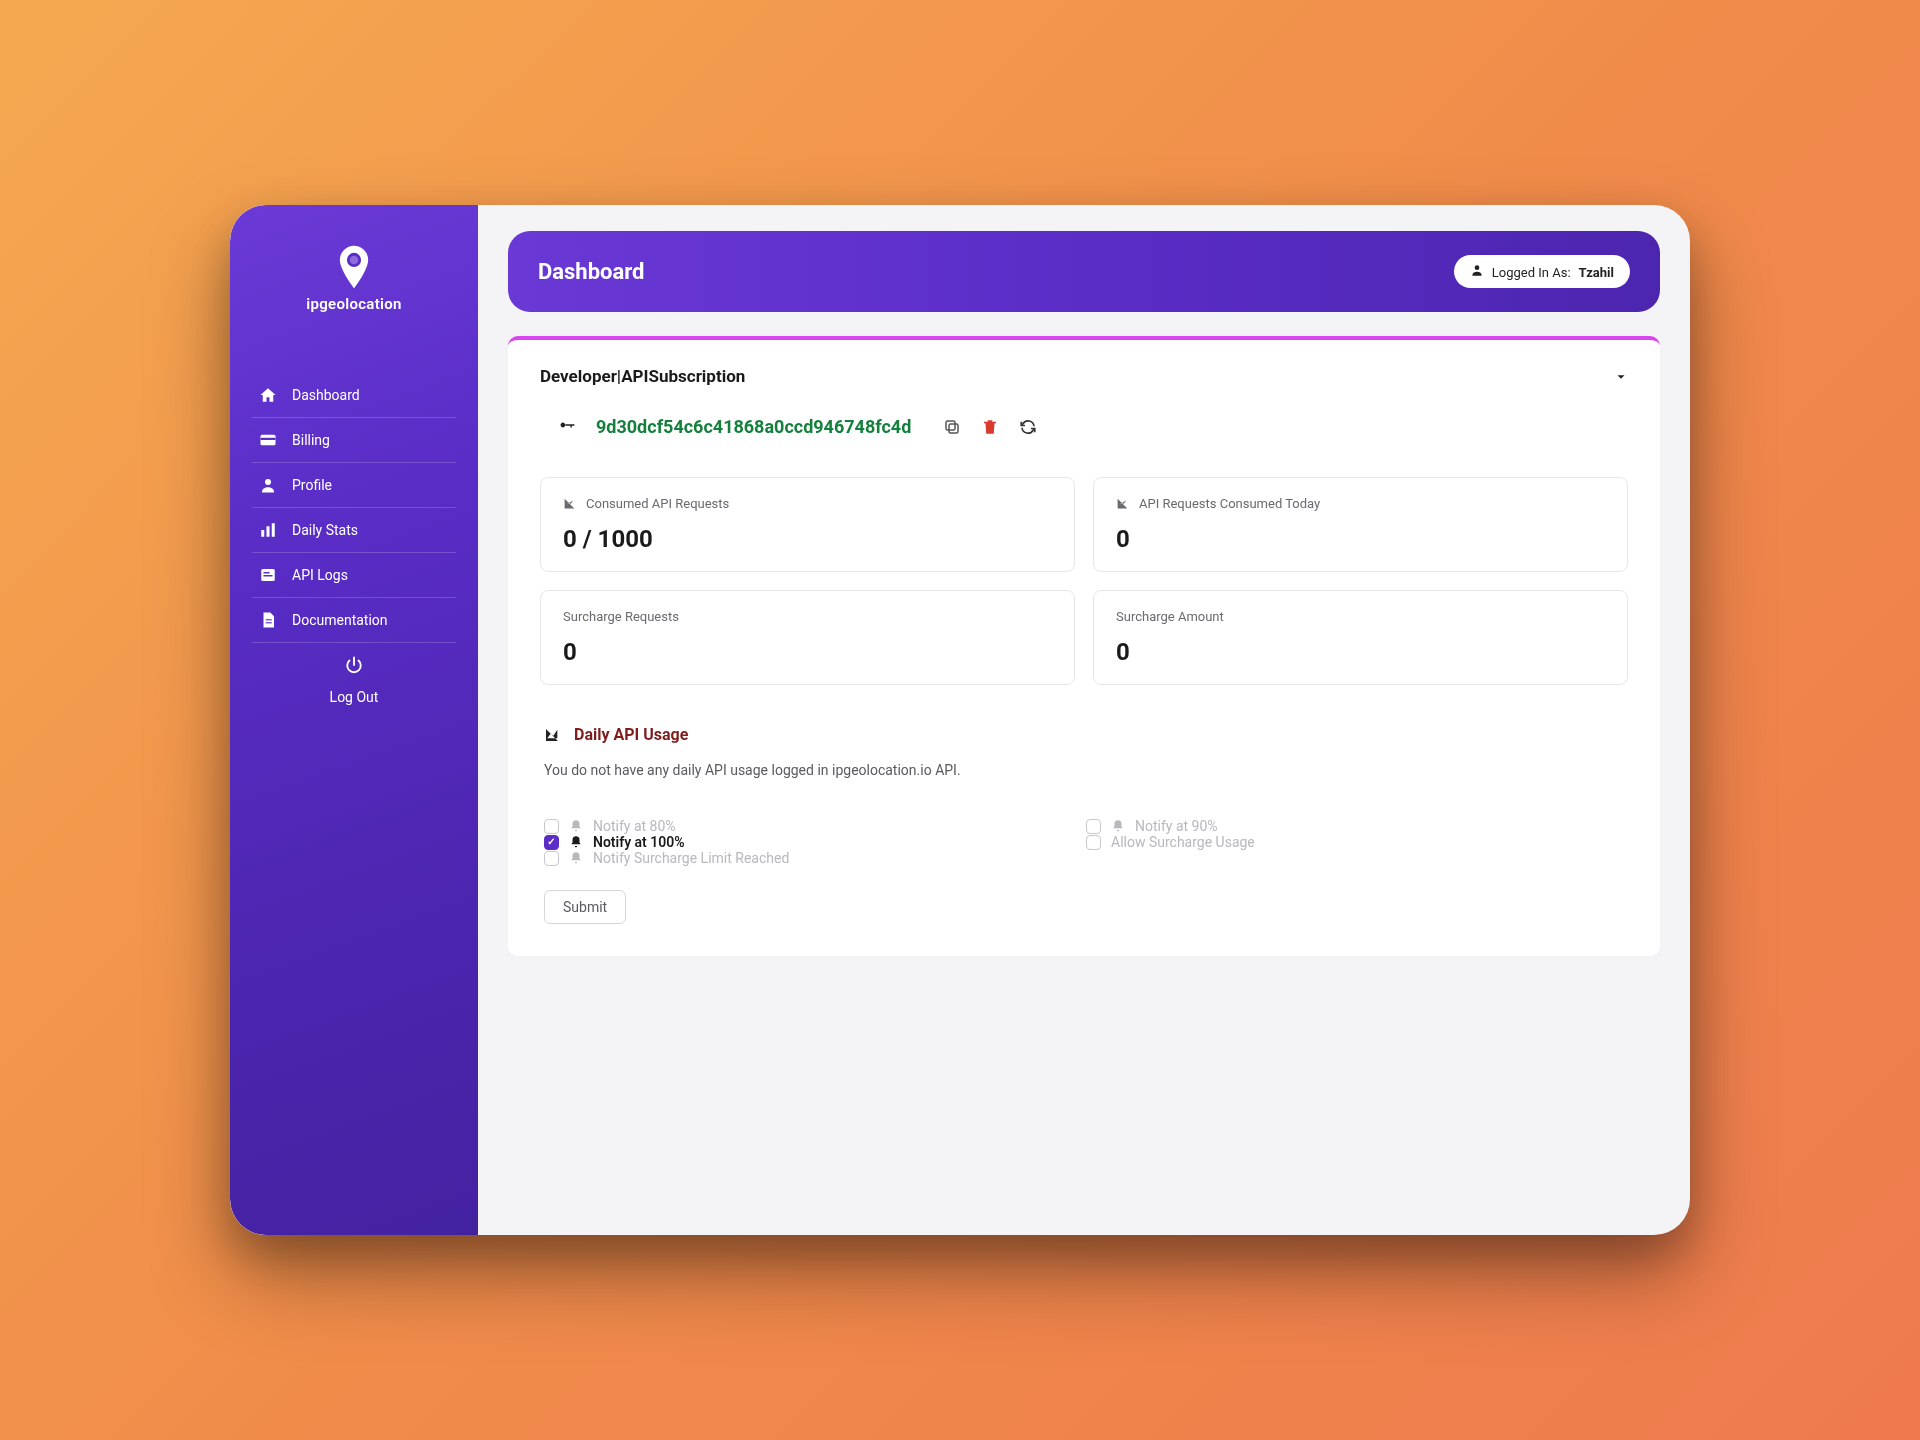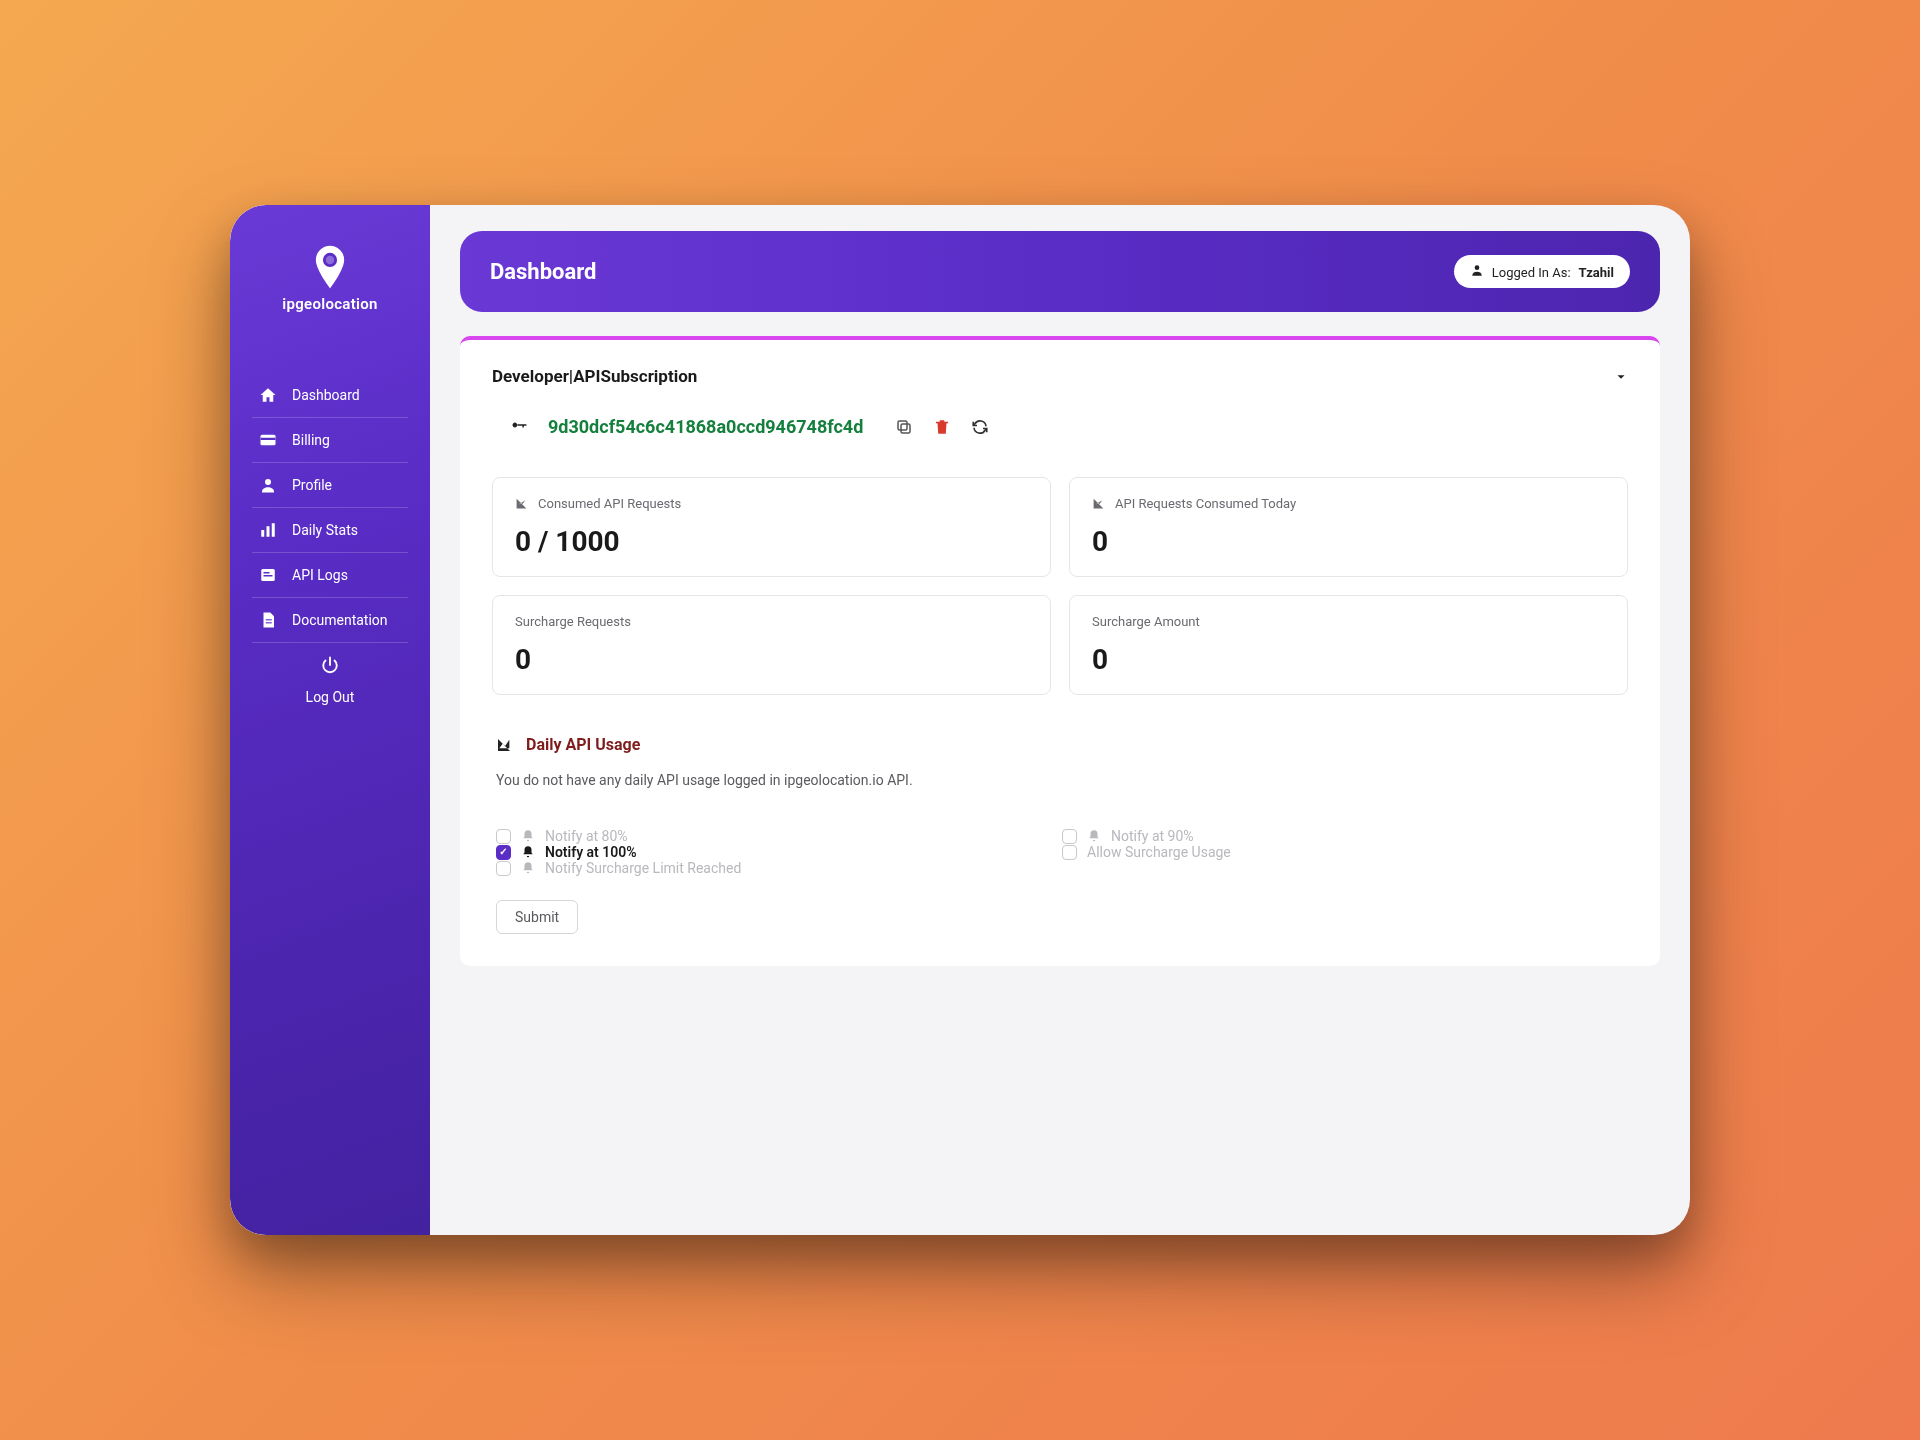--- a/index.html
+++ b/index.html
@@ -7,21 +7,21 @@
 .device {
   width: 1460px;
   height: 1030px;
   background: #f4f4f7;
   border-radius: 36px;
   box-shadow: 0 40px 80px rgba(0,0,0,0.35), 0 20px 40px rgba(0,0,0,0.2);
   display: flex;
   overflow: hidden;
 }
 .sidebar {
-  width: 200px;
+  width: 248px;
   background: linear-gradient(160deg, #6b3ad6 0%, #5a2dc7 30%, #4c25af 70%, #4322a0 100%);
   border-radius: 36px 0 0 36px;
   padding: 40px 0 0 0;
   display: flex;
   flex-direction: column;
   align-items: center;
 }
 .logo { display: flex; flex-direction: column; align-items: center; margin-bottom: 60px; }
 .logo-pin { width: 34px; height: 44px; position: relative; }
 .logo-pin svg { width: 100%; height: 100%; }
@@ -79,21 +79,21 @@
 .key-row { display: flex; align-items: center; gap: 22px; padding-left: 20px; margin-bottom: 40px; }
 .key-icon svg { width: 14px; height: 14px; fill: #222; transform: rotate(45deg); }
 .key-value { font-size: 18px; font-weight: 700; color: #15803d; }
 .key-actions { display: flex; gap: 20px; margin-left: 10px; }
 .key-action { width: 18px; height: 18px; cursor: pointer; display:flex; align-items:center; justify-content:center; }
 .key-action svg { width: 18px; height: 18px; }
 .stats-grid { display: grid; grid-template-columns: 1fr 1fr; gap: 18px; margin-bottom: 40px; }
 .stat-box { border: 1px solid #e6e6ea; border-radius: 8px; padding: 18px 22px; }
 .stat-label { font-size: 13px; color: #6a6a70; margin-bottom: 14px; display: flex; align-items: center; gap: 10px; }
 .stat-label svg { width: 13px; height: 13px; fill: #6a6a70; }
-.stat-value { font-size: 28px; font-weight: 700; color: #1a1a1a; }
+.stat-value { font-size: 24px; font-weight: 700; color: #1a1a1a; }
 .section-title { display: flex; align-items: center; gap: 14px; margin-bottom: 18px; padding-left: 4px; }
 .section-title svg { width: 16px; height: 16px; fill: #222; }
 .section-title-text { font-size: 16px; font-weight: 700; color: #7f1d1d; }
 .usage-msg { font-size: 14px; color: #5a5a5f; margin-bottom: 40px; padding-left: 4px; }
 .notify-grid { display: grid; grid-template-columns: 1fr 1fr; row-gap: 0; margin-bottom: 24px; padding-left: 4px; }
 .notify-item { display: flex; align-items: center; gap: 10px; font-size: 14px; }
 .notify-item.muted { color: #b8b8bd; }
 .notify-item.active { color: #1a1a1a; font-weight: 600; }
 .cb { width: 15px; height: 15px; border: 1.5px solid #c8c8cd; border-radius: 4px; display:flex; align-items:center; justify-content:center; cursor:pointer; background:#fff; flex-shrink:0; }
 .cb.checked { background: #5a2dc7; border-color: #5a2dc7; }

